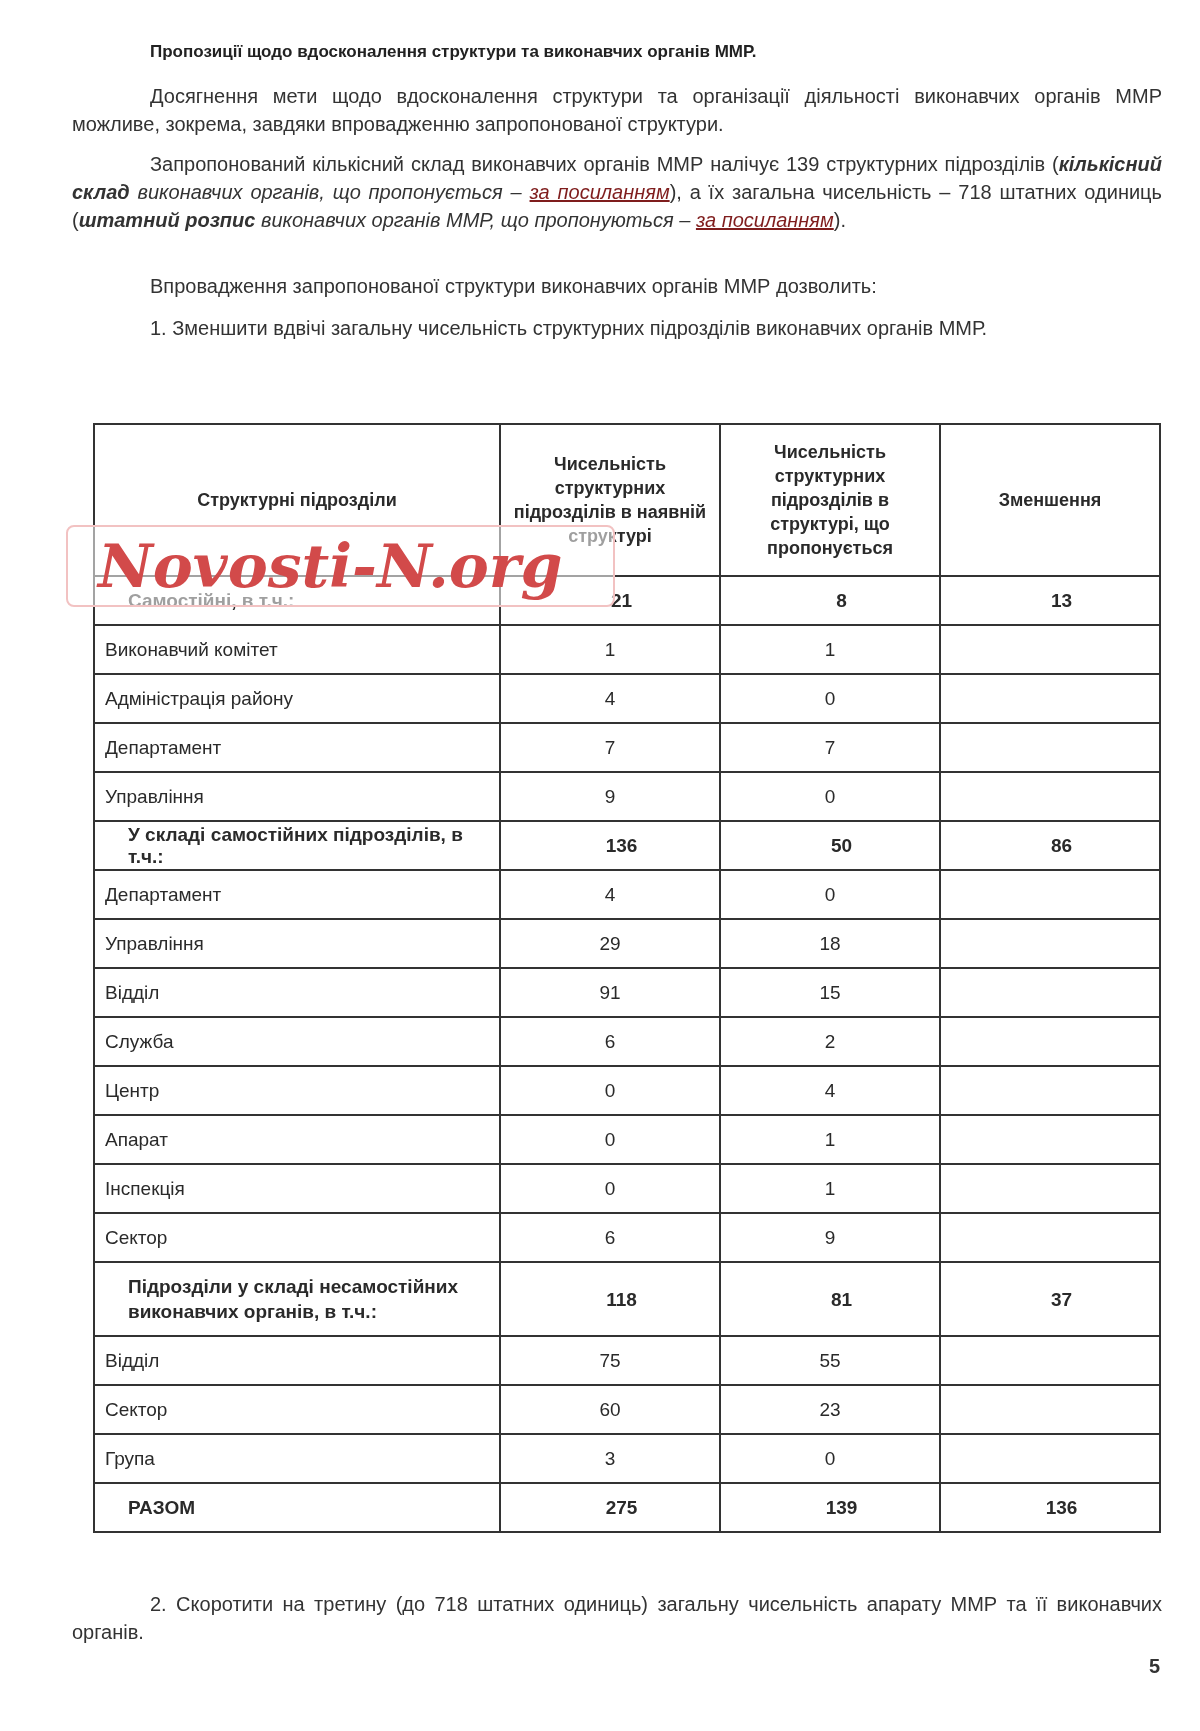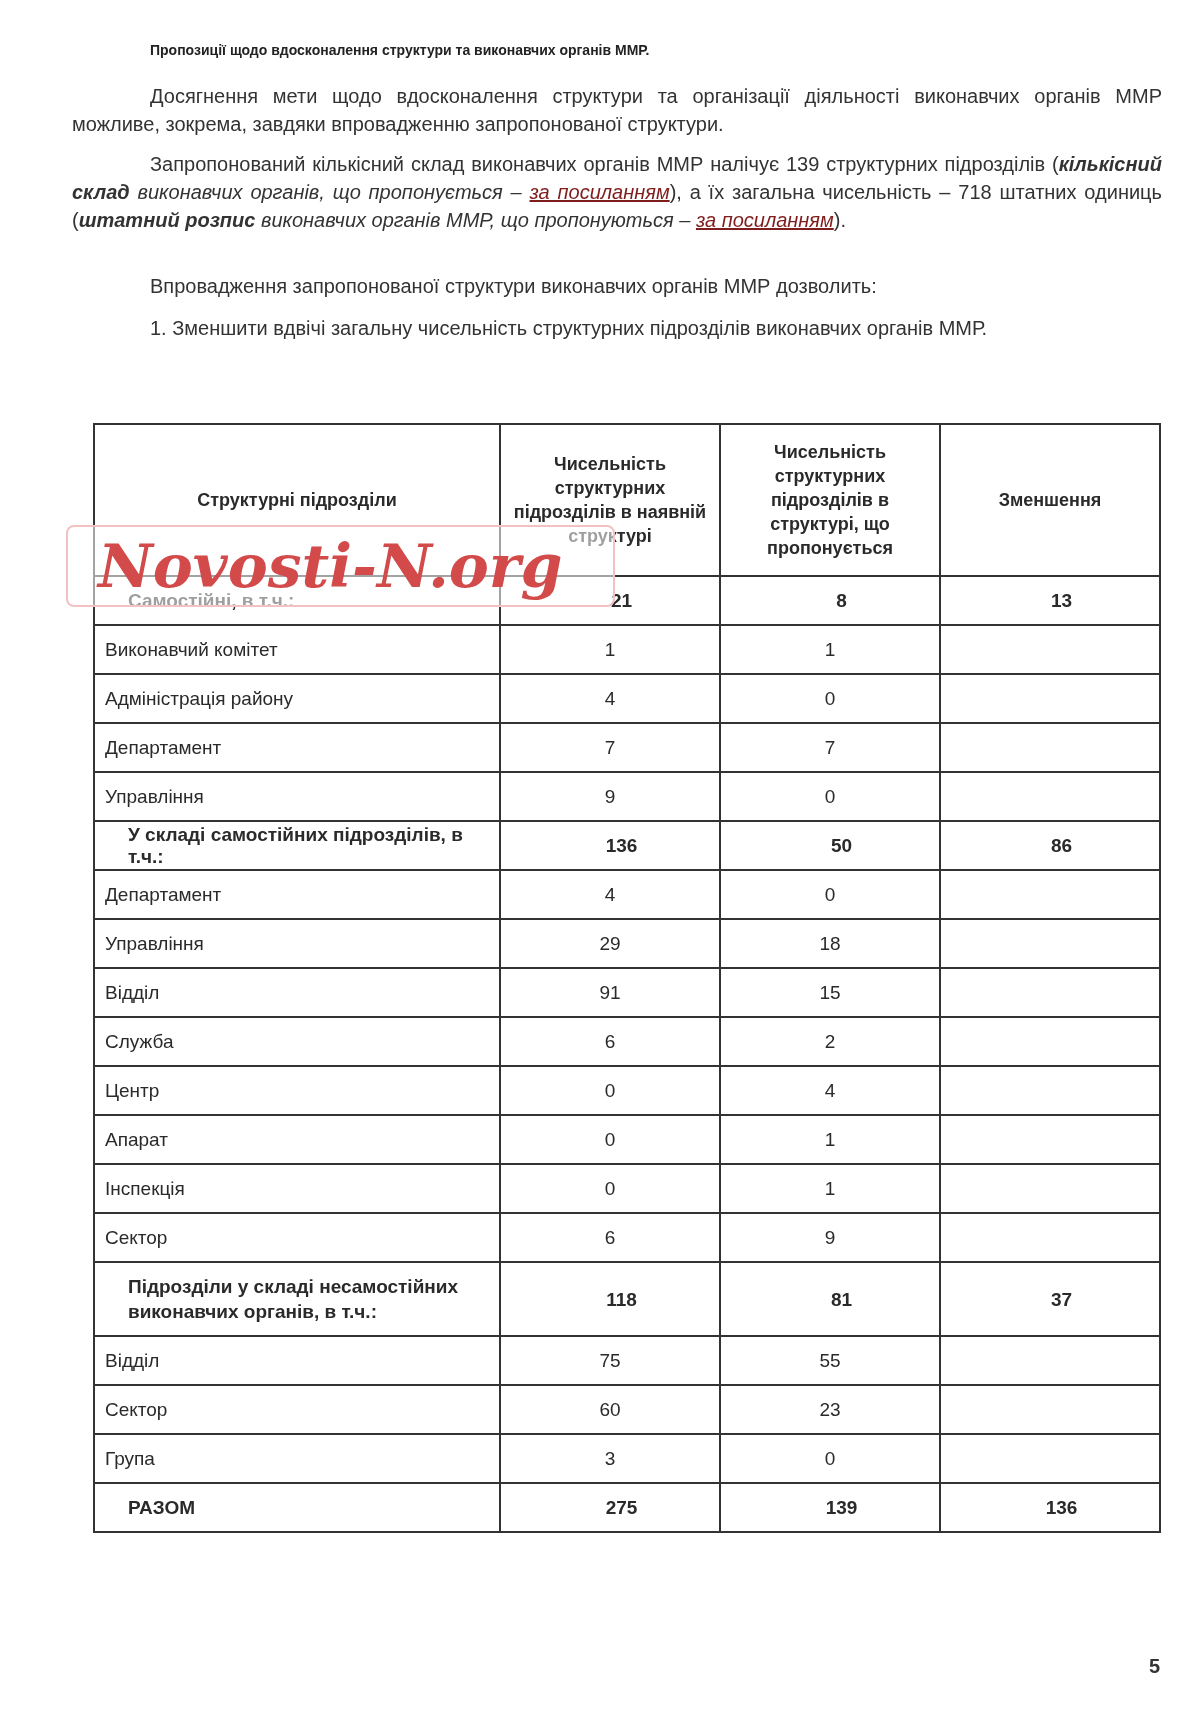--- a/index.html
+++ b/index.html
@@ -1,18 +1,18 @@
 <!DOCTYPE html>
 <html><head>
 <meta charset="utf-8">
 <style>
   html,body{margin:0;padding:0;background:#fff;}
   body{width:1200px;height:1731px;position:relative;font-family:"Liberation Sans",sans-serif;color:#2a2a2a;}
   .page{position:absolute;left:0;top:0;width:1200px;height:1731px;}
-  .title{position:absolute;left:150px;top:42px;font-size:14px;font-weight:bold;color:#222;}
+  .title{position:absolute;left:150px;top:42px;font-size:17px;font-weight:bold;color:#222;}
   .para{position:absolute;left:72px;width:1090px;font-size:20px;line-height:28px;text-align:justify;color:#333;}
   .para .ind{display:inline-block;width:78px;}
   .p1{top:82px;}
   .p2{top:150px;}
   .p3{top:272px;}
   .p4{top:314px;}
   .p5{top:1590px;}
   .link{color:#7f1d1d;text-decoration:underline;font-style:italic;}
   .bi{font-weight:bold;font-style:italic;}
   .it{font-style:italic;}
@@ -166,15 +166,16 @@
           <td class="num">139</td>
           <td class="num">136</td>
         </tr>
       </tbody>
   </table>
 
   <div class="wm">
       <span>Novosti-N.org</span>
     </div>
 
+  <div class="para p5"><span class="ind"></span><span>2.  Скоротити на третину (до 718 штатних одиниць) загальну чисельність апарату  ММР та її виконавчих органів.</span></div>
 
   <div class="pagenum">5</div>
 </div>
 
 </body></html>

